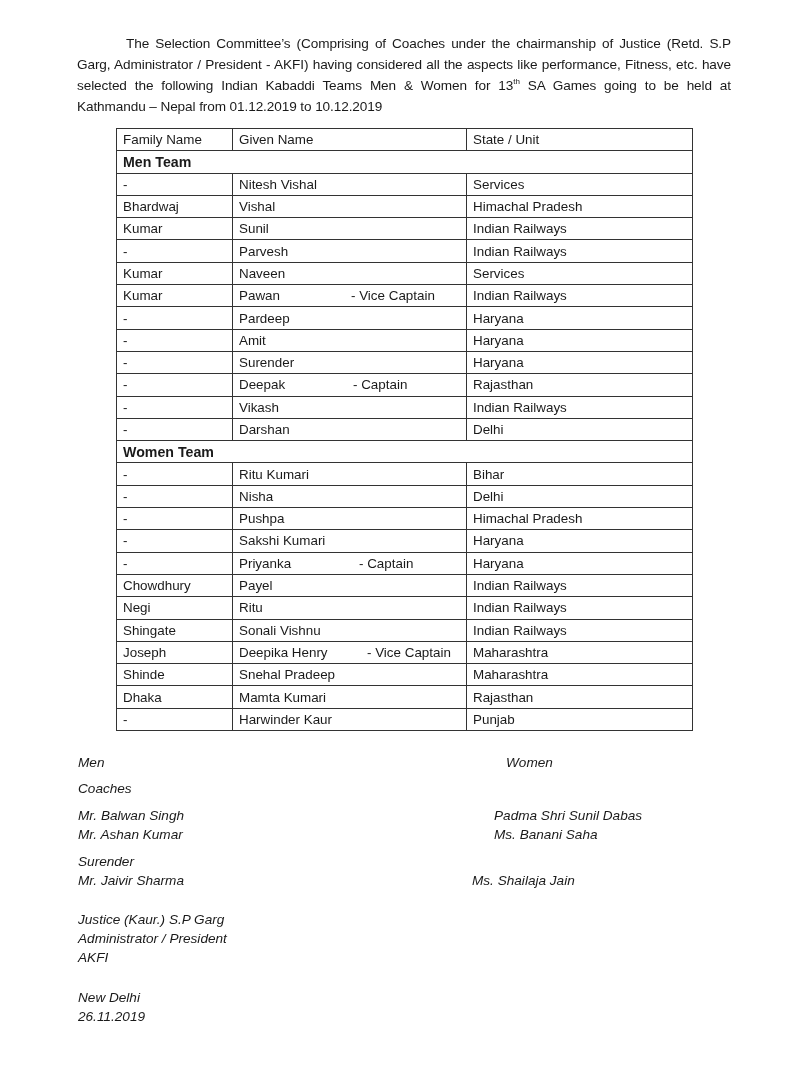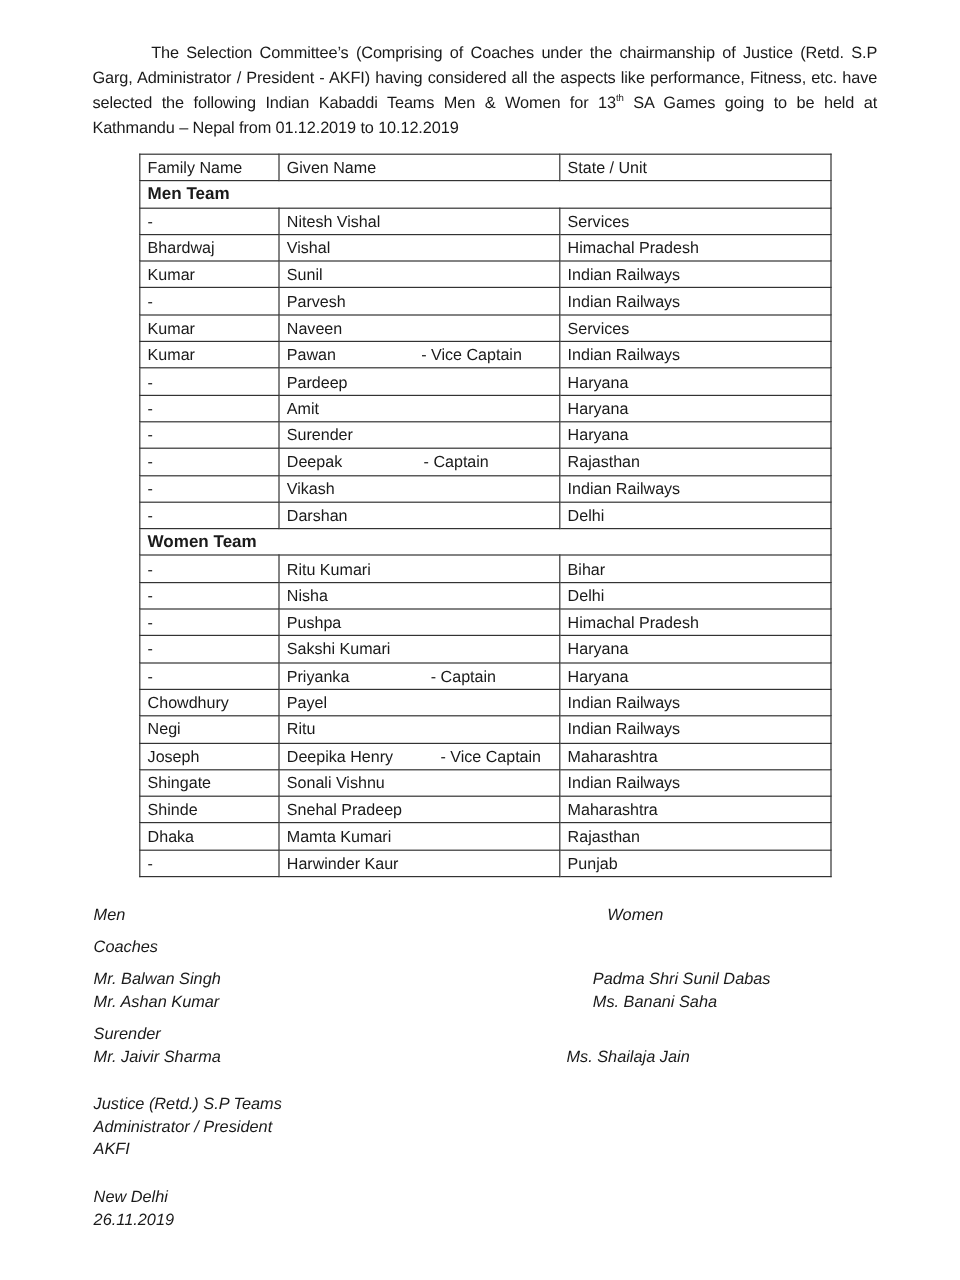--- a/index.html
+++ b/index.html
@@ -221,32 +221,32 @@
         <td>Indian Railways</td>
       </tr>
       <tr>
         <td>Negi</td>
         <td>
           <span class="given"><span>Ritu</span></span>
         </td>
         <td>Indian Railways</td>
       </tr>
       <tr>
+        <td>Shingate</td>
+        <td>
+          <span class="given"><span>Sonali Vishnu</span></span>
+        </td>
+        <td>Indian Railways</td>
+      </tr>
+      <tr>
         <td>Joseph</td>
         <td>
           <span class="given"><span>Deepika Henry</span><span class="role" style="left: 128px;">- Vice Captain</span></span>
         </td>
         <td>Maharashtra</td>
-      </tr>
-      <tr>
-        <td>Shingate</td>
-        <td>
-          <span class="given"><span>Sonali Vishnu</span></span>
-        </td>
-        <td>Indian Railways</td>
       </tr>
       <tr>
         <td>Shinde</td>
         <td>
           <span class="given"><span>Snehal Pradeep</span></span>
         </td>
         <td>Maharashtra</td>
       </tr>
       <tr>
         <td>Dhaka</td>
@@ -278,21 +278,21 @@
   <div>Ms. Banani Saha</div>
 </div>
 
 <div class="block" style="left:78px; top:852px;">
   <div>Surender</div>
   <div>Mr. Jaivir Sharma</div>
 </div>
 <div class="block" style="left:472px; top:871px;">Ms. Shailaja Jain</div>
 
 <div class="block" style="left:78px; top:910px;">
-  <div>Justice (Retd.) S.P Teams</div>
+  <div>Justice (Kaur.) S.P Garg</div>
   <div>Administrator / President</div>
   <div>AKFI</div>
 </div>
 
 <div class="block" style="left:78px; top:988px;">
   <div>New Delhi</div>
   <div>26.11.2019</div>
 </div>
 
 </body></html>

